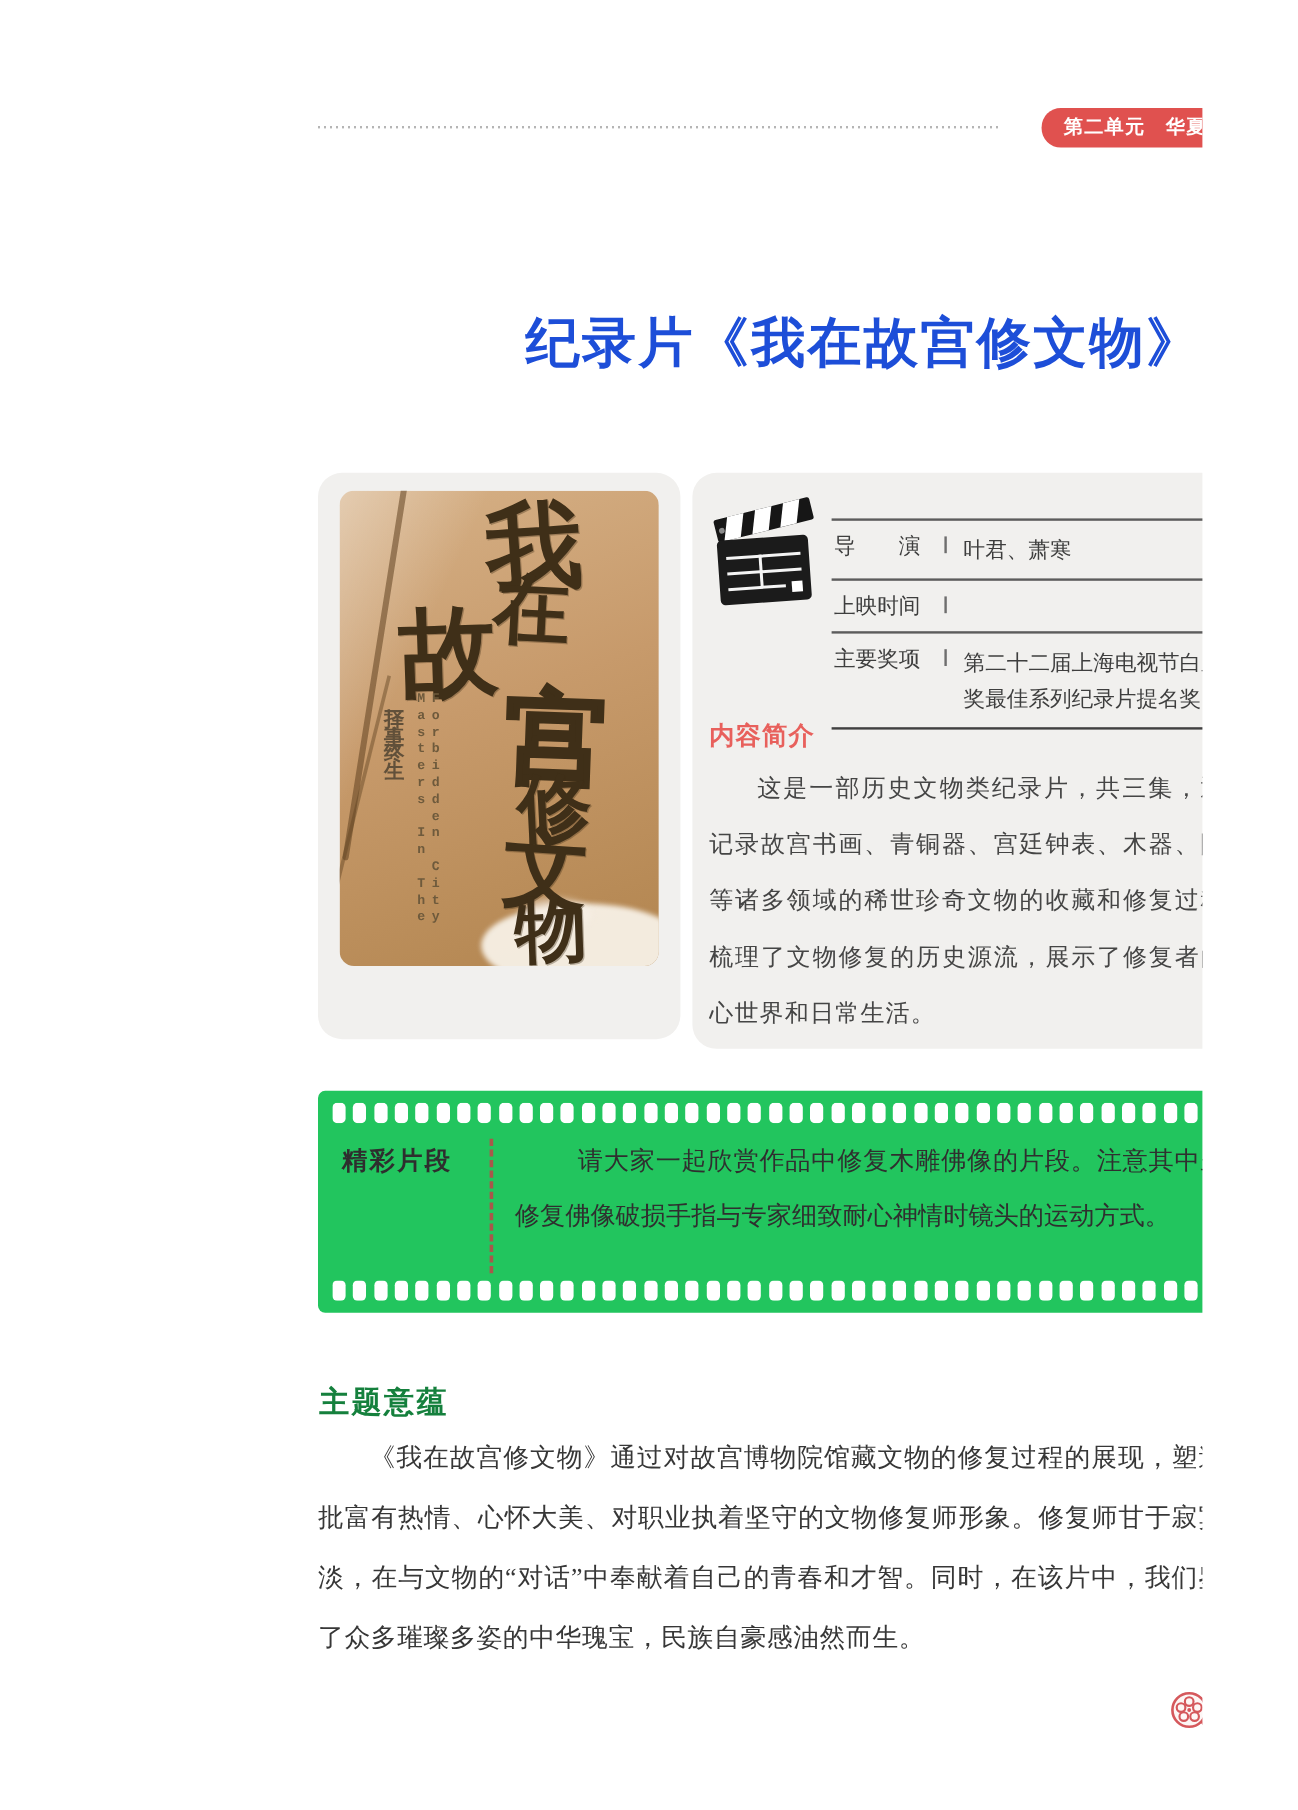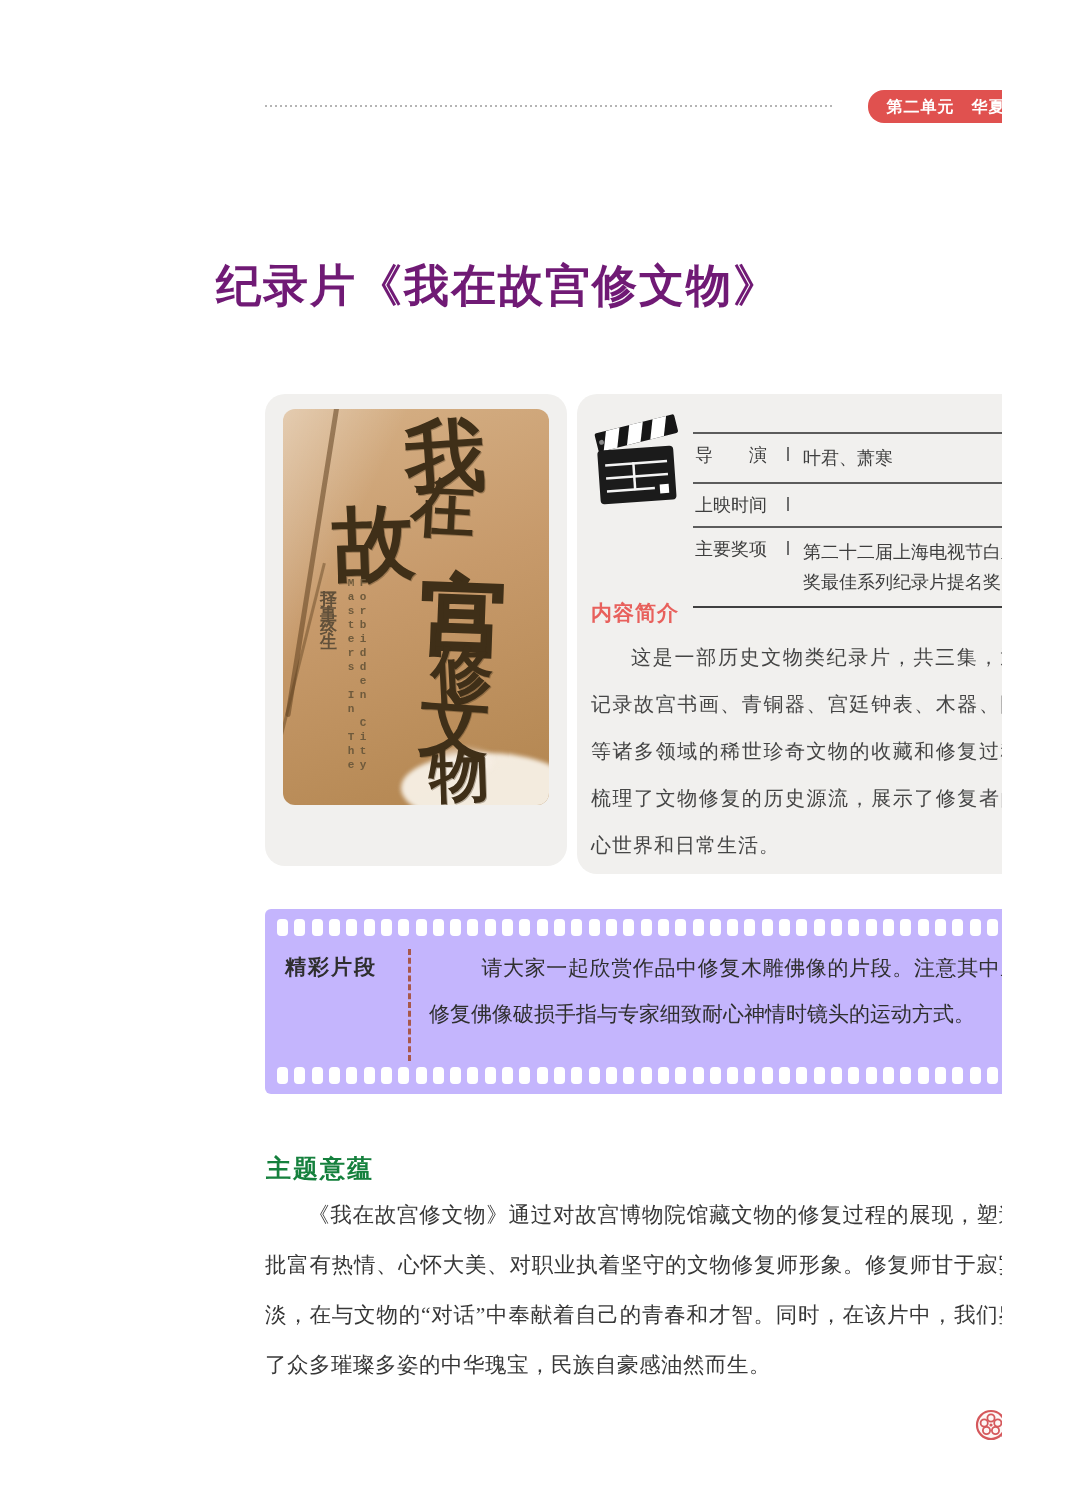--- a/index.html
+++ b/index.html
@@ -25,25 +25,25 @@
     position: absolute; left: 788px; top: 86px;
     width: 190px; height: 33px;
     background: #e0514f;
     border-radius: 16px 5px 5px 16px;
     color: #ffffff; font-size: 16px; font-weight: bold;
     text-align: center; line-height: 33px; letter-spacing: 1px;
   }
 
   
   .doc-title {
-    position: absolute; left: 136px; top: 252px; width: 797px;
-    text-align: left;
+    position: absolute; left: 125px; top: 252px; width: 797px;
+    text-align: right;
     font-family: "Liberation Serif", serif;
     font-size: 45px; font-weight: bold;
-    color: #701a75; letter-spacing: 2px;
+    color: #1d4ed8; letter-spacing: 2px;
   }
 
   
   .card {
     position: absolute;
     background: #f1f0ee;
     border-radius: 20px;
   }
   .card.poster-card { left: 185px; top: 390px; width: 302px; height: 472px; }
   .card.info-card   { left: 497px; top: 390px; width: 485px; height: 480px; }
@@ -129,21 +129,21 @@
     position: absolute; left: 14px; top: 240px; width: 452px;
     font-family: "Liberation Serif", serif;
     font-size: 20px; line-height: 47px; color: #454545;
     text-align: justify; text-indent: 2em; letter-spacing: 1px;
   }
 
   
   .filmstrip {
     position: absolute; left: 185px; top: 905px;
     width: 797px; height: 185px;
-    background: #c4b5fd; border-radius: 6px;
+    background: #22c55e; border-radius: 6px;
   }
   .perfs {
     position: absolute; left: 12px; right: 12px; height: 17px;
     display: flex; justify-content: space-between; overflow: hidden;
   }
   .perfs.top { top: 10px; } .perfs.bottom { bottom: 10px; }
   .perf { width: 11px; height: 17px; background: #ffffff; border-radius: 4px; flex: 0 0 11px; }
   .highlight-label {
     position: absolute; left: 20px; top: 44px;
     font-size: 21px; font-weight: bold; color: #2e2e2e; letter-spacing: 2px;

